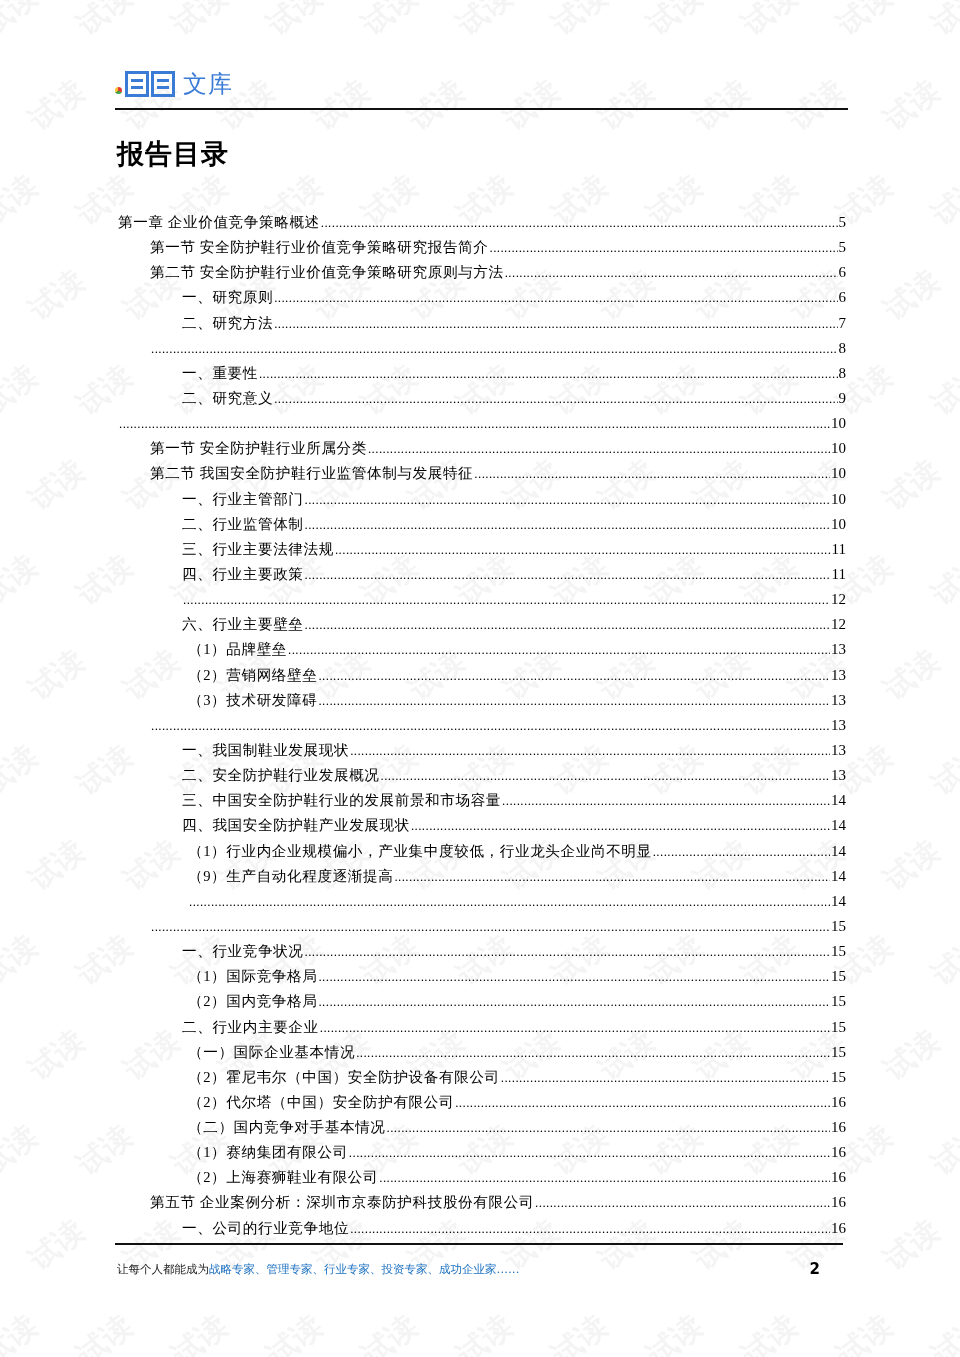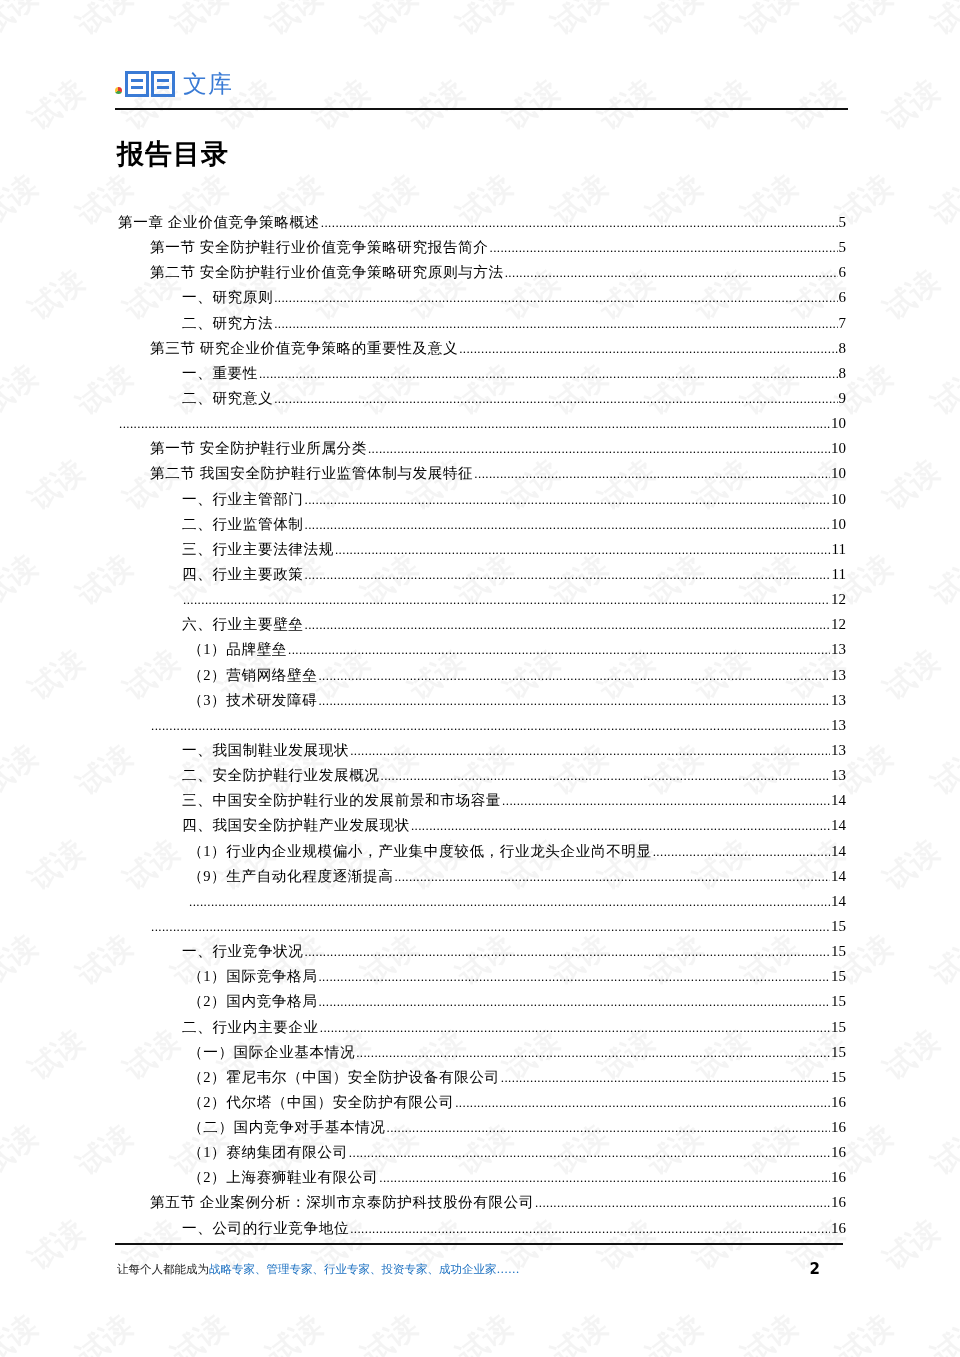--- a/index.html
+++ b/index.html
@@ -234,21 +234,20 @@
       <span class="toc-label">一、研究原则</span>
       <span class="toc-dots"></span>
       <span class="toc-page">6</span>
     </div>
     <div class="toc-row lvl-2">
       <span class="toc-label">二、研究方法</span>
       <span class="toc-dots"></span>
       <span class="toc-page">7</span>
     </div>
     <div class="toc-row lvl-1">
-      <span class="toc-label">第三节  研究企业价值竞争策略的重要性及意义</span>
       <span class="toc-dots"></span>
       <span class="toc-page">8</span>
     </div>
     <div class="toc-row lvl-2">
       <span class="toc-label">一、重要性</span>
       <span class="toc-dots"></span>
       <span class="toc-page">8</span>
     </div>
     <div class="toc-row lvl-2">
       <span class="toc-label">二、研究意义</span>

